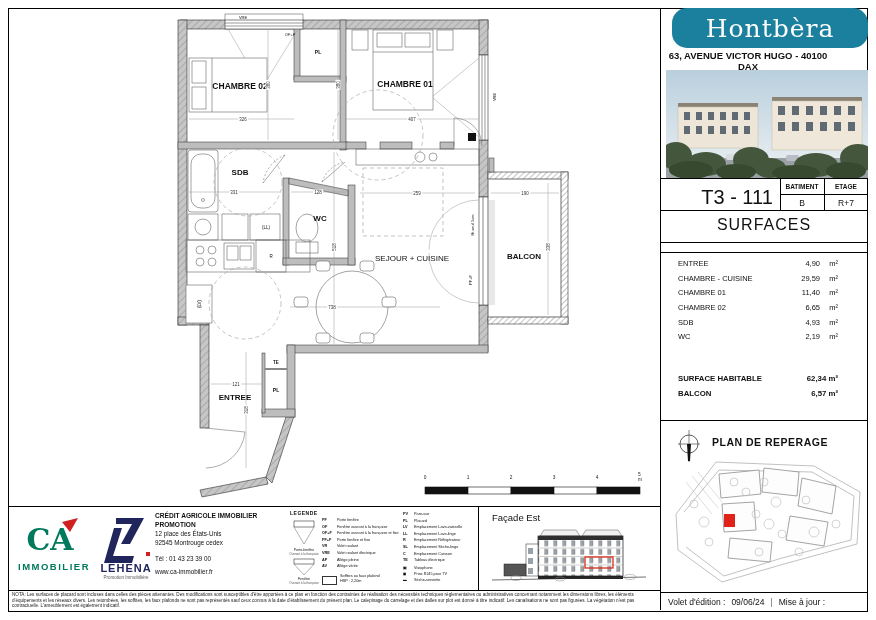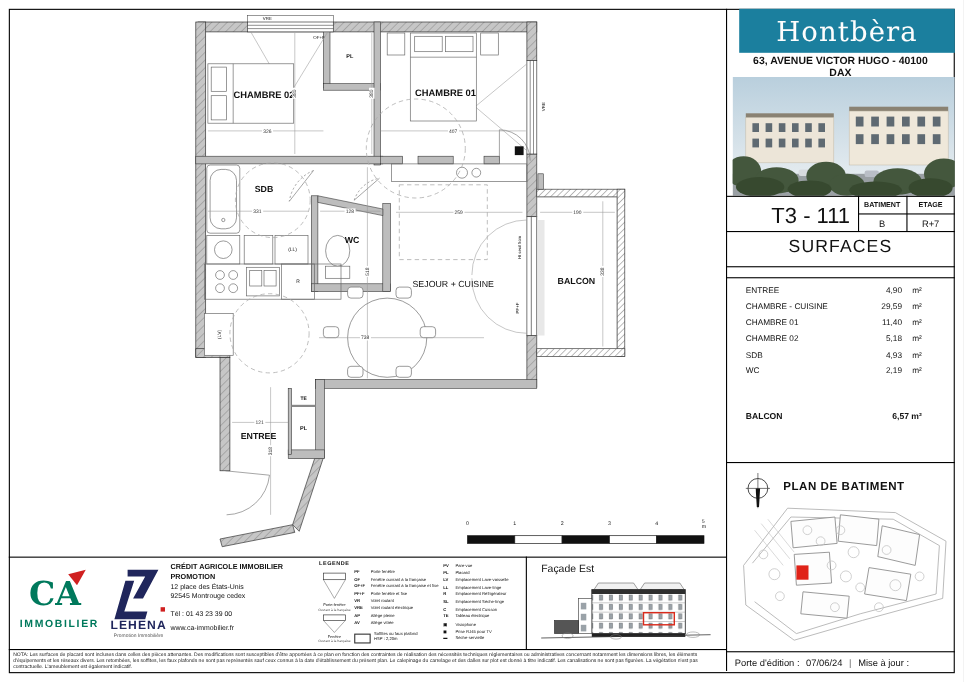--- a/index.html
+++ b/index.html
@@ -3,23 +3,23 @@
 <meta charset="utf-8">
 <style>
   html,body{margin:0;padding:0;background:#e8e8e8;}
   #page{position:relative;width:876px;height:620px;background:#fff;font-family:"Liberation Sans",sans-serif;color:#111;overflow:hidden;}
   .abs{position:absolute;}
   .line{position:absolute;background:#000;}
   .plan-label{position:absolute;white-space:nowrap;color:#111;transform:translate(-50%,-50%);}
   .dim-label{position:absolute;white-space:nowrap;color:#333;background:#fff;padding:0 1px;transform:translate(-50%,-50%);}
   .overlay{position:absolute;left:0;top:0;width:660px;height:505px;pointer-events:none;}
   
-  .banner{position:absolute;left:672px;top:8px;width:196px;height:40px;background:#1b7f9e;display:flex;align-items:center;justify-content:center;}
+  .banner{position:absolute;left:672px;top:8px;width:196px;height:40px;background:#1b7f9e;display:flex;align-items:center;justify-content:center;border-radius:15px;}
   .banner span{font-family:"DejaVu Serif",serif;color:#fdfdfd;font-size:25px;letter-spacing:1px;}
-  .addr{position:absolute;left:660px;top:50px;width:176px;text-align:center;font-size:9.5px;font-weight:700;padding-left:16px;}
+  .addr{position:absolute;left:660px;top:50px;width:176px;text-align:center;font-size:9.5px;font-weight:700;}
   .t3cell{position:absolute;left:660px;top:181px;width:120px;height:32px;display:flex;align-items:center;justify-content:center;font-size:20px;margin-left:17px;}
   .hdrcell{position:absolute;font-size:6.5px;font-weight:700;text-align:center;}
   .valcell{position:absolute;font-size:8.5px;text-align:center;}
   .surf-title{position:absolute;left:660px;top:216px;width:208px;text-align:center;font-size:16px;letter-spacing:1px;}
   .surf-rows{position:absolute;left:678px;top:257px;width:164px;}
   .surf-row{position:relative;height:14.7px;font-size:7.5px;}
   .surf-row .lab{position:absolute;left:0;top:2px;}
   .surf-row .val{position:absolute;right:22px;top:2px;width:40px;text-align:right;}
   .surf-row .un{position:absolute;right:4px;top:2px;}
   .surf-totals{position:absolute;left:678px;top:372px;width:164px;}
@@ -467,47 +467,51 @@
       </div>
 
       <div class="surf-row">
         <span class="lab">CHAMBRE 01</span>
         <span class="val">11,40</span>
         <span class="un">m²</span>
       </div>
 
       <div class="surf-row">
         <span class="lab">CHAMBRE 02</span>
-        <span class="val">5,18</span>
+        <span class="val">6,65</span>
         <span class="un">m²</span>
       </div>
 
       <div class="surf-row">
         <span class="lab">SDB</span>
         <span class="val">4,93</span>
         <span class="un">m²</span>
       </div>
 
       <div class="surf-row">
         <span class="lab">WC</span>
         <span class="val">2,19</span>
         <span class="un">m²</span>
       </div>
     </div>
   <div class="surf-totals">
 
+      <div class="surf-total">
+        <span class="lab">SURFACE HABITABLE</span>
+        <span class="val">62,34 m²</span>
+      </div>
 
       <div class="surf-total">
         <span class="lab">BALCON</span>
         <span class="val">6,57 m²</span>
       </div>
     </div>
   <div class="line" style="left:660px;top:420px;width:208px;height:1px;"></div>
 
-  <div class="rep-title">PLAN DE BATIMENT</div>
+  <div class="rep-title">PLAN DE REPERAGE</div>
   <svg class="abs" style="left:676px;top:430px;" width="26" height="34" viewBox="0 0 26 34">
     <circle cx="13" cy="14" r="9" fill="none" stroke="#333" stroke-width="0.8"></circle>
     <line x1="13" y1="0" x2="13" y2="32" stroke="#333" stroke-width="0.6"></line>
     <line x1="2" y1="14" x2="24" y2="14" stroke="#333" stroke-width="0.6"></line>
     <polygon points="11,14 15,14 14,31 12,31" fill="#111"></polygon>
   </svg>
   <svg class="abs" style="left:664px;top:452px;" width="204" height="138" viewBox="0 0 204 138">
     <g fill="none" stroke="#a6a6a6" stroke-width="0.7">
       <polygon points="12,62 52,10 150,14 196,40 193,92 120,112 58,130 14,98"></polygon>
       <polyline points="20,60 55,18 148,20 190,44 187,88 118,106 60,124 22,95"></polyline>
@@ -540,19 +544,19 @@
     </g>
     <g stroke="#bbb" stroke-width="0.5">
       <line x1="22" y1="30" x2="48" y2="62"></line>
         <line x1="28" y1="24" x2="54" y2="56"></line>
         <line x1="34" y1="20" x2="58" y2="50"></line>
     </g>
   </svg>
 
   <div class="line" style="left:660px;top:592px;width:208px;height:1px;"></div>
   <div class="datebar">
-    <span>Porte d'édition :</span>
-    <span>07/06/24</span>
+    <span>Volet d'édition :</span>
+    <span>09/06/24</span>
     <span style="color:#666;">|</span>
     <span>Mise à jour :</span>
   </div>
 
 </div>
 
 </body></html>

